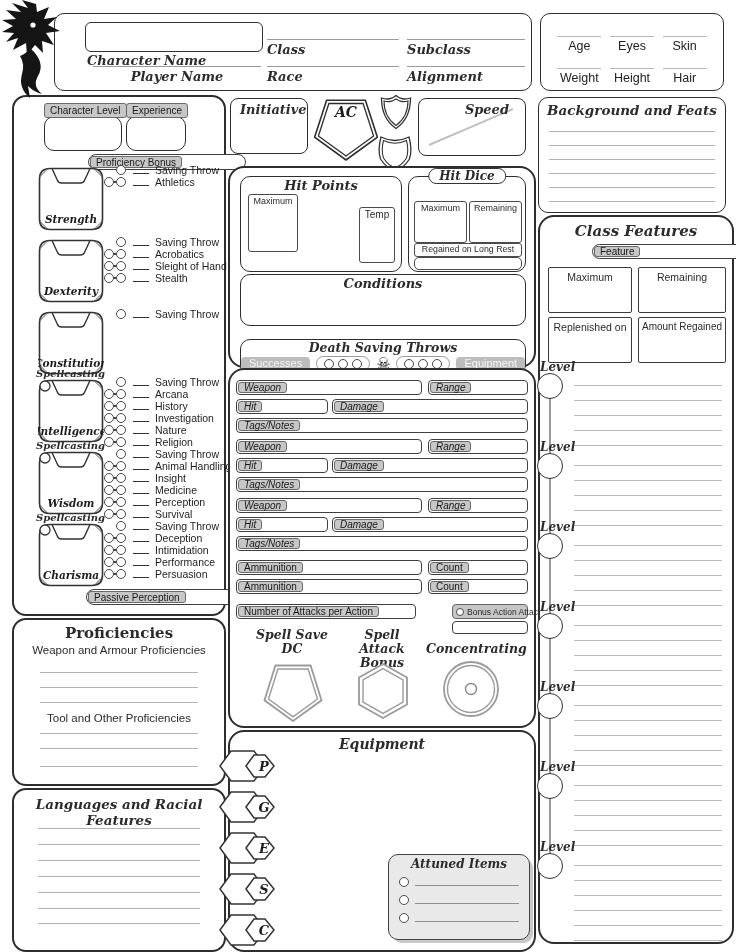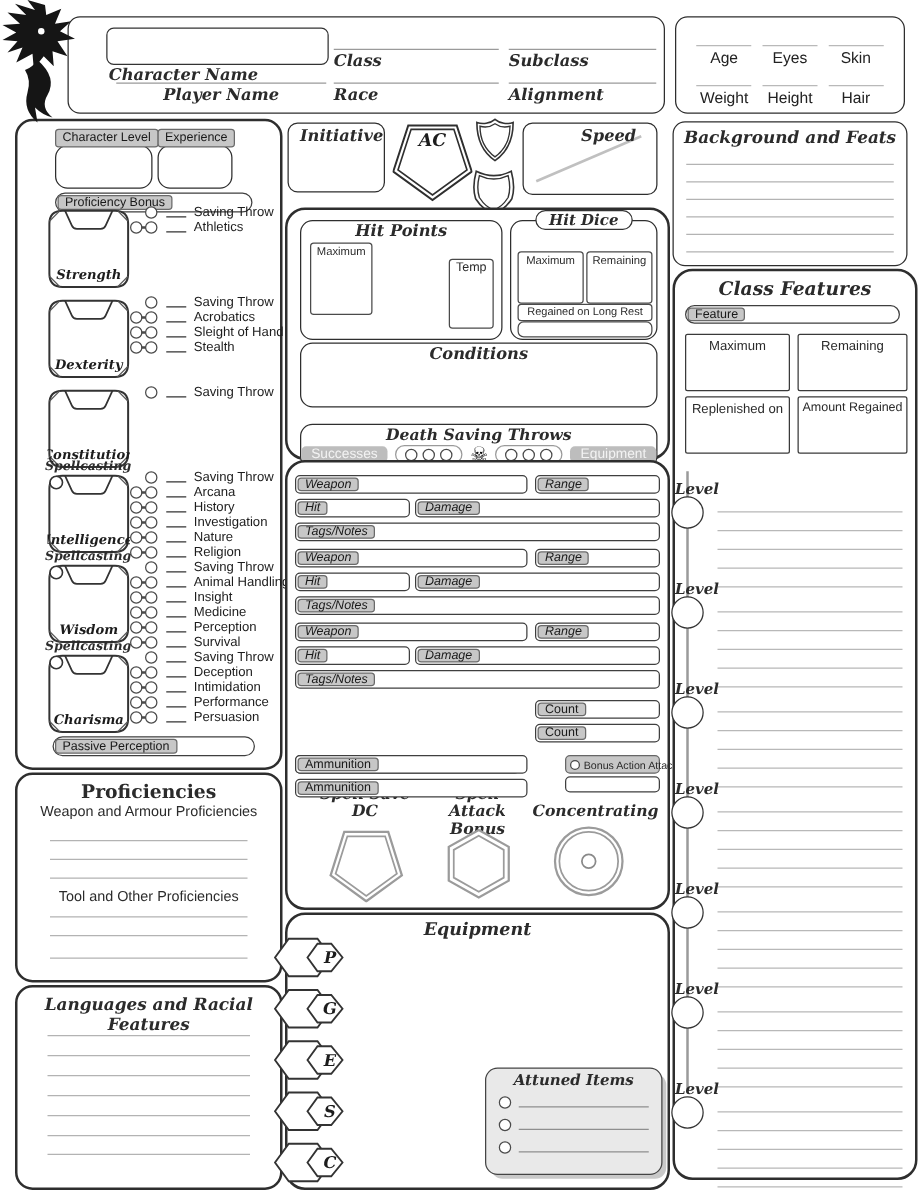--- a/index.html
+++ b/index.html
@@ -27,21 +27,21 @@
 
   .pill { background:var(--c-pill-bg,#c7c7c7); border:1px solid #6a6a6a; border-radius:3px;
           padding:0 5px; font-size:10px; line-height:13px; white-space:nowrap; color:#191919; }
   .pill-abs { position:absolute; z-index:2; }
   .pill-light { background:#bdbdbd; border:none; color:var(--c-light-text,#f3f3f3);
           border-radius:4px; padding:0 8px; font-size:11px; line-height:13px; white-space:nowrap; }
 
   .fieldrow { position:absolute; height:15px; border:1.2px solid #3f3f3f; border-radius:4px;
               background:#fff; box-sizing:border-box; }
   .fieldrow .pill { position:absolute; left:1px; top:1px; bottom:1px; display:flex; align-items:center; }
-  .round8 { border-radius:8px; }
+  .round8 { border-radius:8px;margin-left:44px; }
 
   .circ { width:10px; height:10px; border:1.2px solid #4a4a4a; border-radius:50%;
           background:#fff; display:inline-block; box-sizing:border-box; flex:none; }
   .circ.lt { border-color:#9a9a9a; }
   .rline { position:absolute; height:0; border-bottom:1.4px solid var(--c-line-gray,#b3b3b3); }
 
   
   .hf { position:absolute; }
   .hf-line { height:20px; border-bottom:1.4px solid #9a9a9a; }
   .hf-label { margin-top:2px; font-family:"DejaVu Serif",serif; font-weight:bold; font-style:italic; font-size:13px; }
@@ -81,21 +81,21 @@
   .skull { font-family:"DejaVu Sans",sans-serif; font-size:16px; line-height:14px; color:#111; }
 
   
   .wblock { position:absolute; left:0; width:100%; height:50px;font-style:italic; }
   .fr-weapon { left:6px;  top:0;    width:186px; }
   .fr-range  { left:198px;top:0;    width:100px; }
   .fr-hit    { left:6px;  top:19px; width:92px;  }
   .fr-damage { left:102px;top:19px; width:196px; }
   .fr-tags   { left:6px;  top:38px; width:292px; }
   .ammo-row { position:absolute; left:0; width:100%; height:15px; }
-  .fr-ammo  { left:6px;   top:0; width:186px;margin-top:44px; }
+  .fr-ammo  { left:6px;   top:0; width:186px; }
   .fr-count { left:198px; top:0; width:100px; }
   .bonus-pill { position:absolute; display:flex; align-items:center; gap:3px; background:#c7c7c7;
                 border:1px solid #666; border-radius:4px; font-size:8.5px; padding:0 3px;
                 height:15px; box-sizing:border-box; white-space:nowrap; }
   .circ.small { width:8px; height:8px; }
   .spell-label { position:absolute; text-align:center; font-size:12.5px; line-height:14px; }
   .gray-shape { fill:#fff; stroke:var(--c-shape-gray,#9b9b9b); stroke-width:1.8; }
 
   
   .currency { position:absolute; left:-12px; z-index:2; }
@@ -103,21 +103,21 @@
   .hex-letter { font-family:"DejaVu Serif",serif; font-style:italic; font-weight:bold; font-size:13px; fill:#1c1c1c; }
   .attuned { position:absolute; left:158px; top:122px; width:140px; height:84px;
              background:var(--c-attuned-bg,#e9e9e9); border:1.5px solid #444; border-radius:10px;
              box-shadow:4px 4px 0 -1px #c9c9c9; }
   .att-row { position:absolute; left:10px; right:10px; height:14px; display:flex; align-items:center; gap:6px; }
   .att-line { flex:1; border-bottom:1.2px solid #8f8f8f; height:7px; }
 
   
   .cf-box { position:absolute; border:1.4px solid #3a3a3a; border-radius:2px; background:#fff; }
   .cf-box .lbl { display:block; text-align:center; font-size:10.5px; margin-top:3px; white-space:nowrap; }
-  .level-sec { position:absolute; left:0; right:0; height:80px;margin-top:24px; }
+  .level-sec { position:absolute; left:0; right:0; height:80px; }
   .level-label { position:absolute; left:0; top:-7px; font:italic bold 12px "DejaVu Serif",serif; z-index:3; }
   .level-circ { position:absolute; left:-3px; top:6px; width:26px; height:26px; border:1.5px solid #333;
                 border-radius:50%; background:#fff; z-index:2; box-sizing:border-box; }
   .lvl-line { position:absolute; left:34px; right:10px; height:0; border-bottom:1.3px solid #b8b8b8; }
   .connector { position:absolute; left:9px; width:1.6px; background:#9a9a9a; z-index:1; }
 </style>
 </head>
 <body>
 
 <div class="page">

